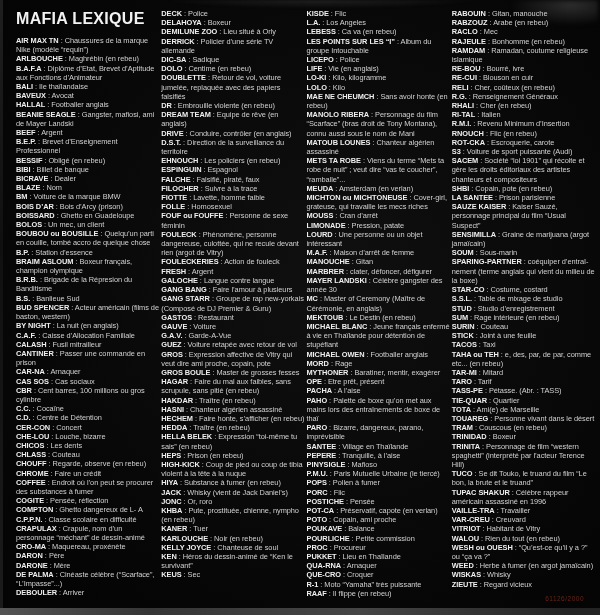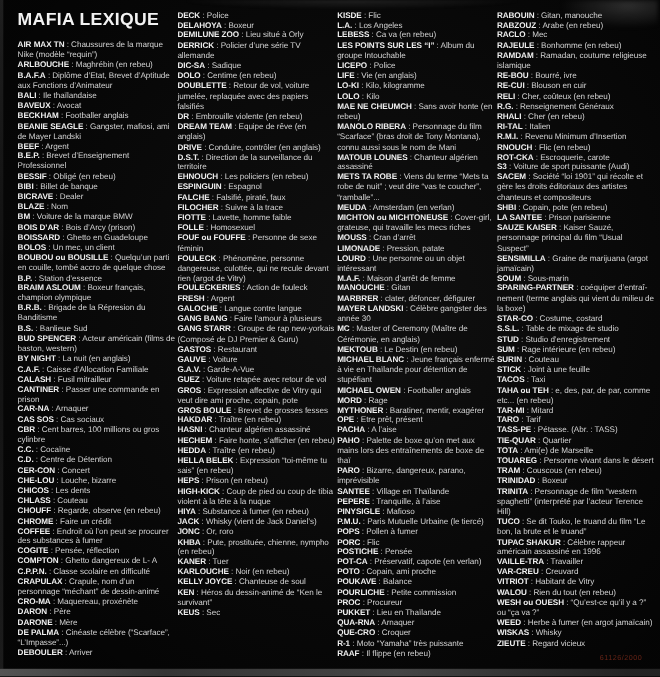--- a/index.html
+++ b/index.html
@@ -62,21 +62,21 @@
 
   <div class="cols">
     <div class="col">
       <h1 class="title">MAFIA LEXIQUE</h1>
       <div>
           <div class="entry"><span class="t">AIR MAX TN</span><span> : </span><span>Chaussures de la marque Nike (modèle “requin”)</span></div>
           <div class="entry"><span class="t">ARLBOUCHE</span><span> : </span><span>Maghrébin (en rebeu)</span></div>
           <div class="entry"><span class="t">B.A.F.A</span><span> : </span><span>Diplôme d’Etat, Brevet d’Aptitude aux Fonctions d’Animateur</span></div>
           <div class="entry"><span class="t">BALI</span><span> : </span><span>Ile thaïlandaise</span></div>
           <div class="entry"><span class="t">BAVEUX</span><span> : </span><span>Avocat</span></div>
-          <div class="entry"><span class="t">BECKHAM</span><span> : </span><span>Footballer anglais</span></div>
+          <div class="entry"><span class="t">HALLAL</span><span> : </span><span>Footballer anglais</span></div>
           <div class="entry"><span class="t">BEANIE SEAGLE</span><span> : </span><span>Gangster, mafiosi, ami de Mayer Landski</span></div>
           <div class="entry"><span class="t">BEEF</span><span> : </span><span>Argent</span></div>
           <div class="entry"><span class="t">B.E.P.</span><span> : </span><span>Brevet d’Enseignement Professionnel</span></div>
           <div class="entry"><span class="t">BESSIF</span><span> : </span><span>Obligé (en rebeu)</span></div>
           <div class="entry"><span class="t">BIBI</span><span> : </span><span>Billet de banque</span></div>
           <div class="entry"><span class="t">BICRAVE</span><span> : </span><span>Dealer</span></div>
           <div class="entry"><span class="t">BLAZE</span><span> : </span><span>Nom</span></div>
           <div class="entry"><span class="t">BM</span><span> : </span><span>Voiture de la marque BMW</span></div>
           <div class="entry"><span class="t">BOIS D’AR</span><span> : </span><span>Bois d’Arcy (prison)</span></div>
           <div class="entry"><span class="t">BOISSARD</span><span> : </span><span>Ghetto en Guadeloupe</span></div>
@@ -138,21 +138,22 @@
           <div class="entry"><span class="t">FOULECKERIES</span><span> : </span><span>Action de fouleck</span></div>
           <div class="entry"><span class="t">FRESH</span><span> : </span><span>Argent</span></div>
           <div class="entry"><span class="t">GALOCHE</span><span> : </span><span>Langue contre langue</span></div>
           <div class="entry"><span class="t">GANG BANG</span><span> : </span><span>Faire l’amour à plusieurs</span></div>
           <div class="entry"><span class="t">GANG STARR</span><span> : </span><span>Groupe de rap new-yorkais (Composé de DJ Premier &amp; Guru)</span></div>
           <div class="entry"><span class="t">GASTOS</span><span> : </span><span>Restaurant</span></div>
           <div class="entry"><span class="t">GAUVE</span><span> : </span><span>Voiture</span></div>
           <div class="entry"><span class="t">G.A.V.</span><span> : </span><span>Garde-A-Vue</span></div>
           <div class="entry"><span class="t">GUEZ</span><span> : </span><span>Voiture retapée avec retour de vol</span></div>
           <div class="entry"><span class="t">GROS</span><span> : </span><span>Expression affective de Vitry qui veut dire ami proche, copain, pote</span></div>
-          <div class="entry"><span class="t">GROS BOULE</span><span> : </span><span>Brevet de grosses fesses</span></div>
+          <div class="entry"><span class="t">GROS BOULE</span><span> : </span><span>Master de grosses fesses</span></div>
+          <div class="entry"><span class="t">HAGAR</span><span> : </span><span>Faire du mal aux faibles, sans scrupule, sans pitié (en rebeu)</span></div>
           <div class="entry"><span class="t">HAKDAR</span><span> : </span><span>Traître (en rebeu)</span></div>
           <div class="entry"><span class="t">HASNI</span><span> : </span><span>Chanteur algérien assassiné</span></div>
           <div class="entry"><span class="t">HECHEM</span><span> : </span><span>Faire honte, s’afficher (en rebeu)</span></div>
           <div class="entry"><span class="t">HEDDA</span><span> : </span><span>Traître (en rebeu)</span></div>
           <div class="entry"><span class="t">HELLA BELEK</span><span> : </span><span>Expression “toi-même tu sais” (en rebeu)</span></div>
           <div class="entry"><span class="t">HEPS</span><span> : </span><span>Prison (en rebeu)</span></div>
           <div class="entry"><span class="t">HIGH-KICK</span><span> : </span><span>Coup de pied ou coup de tibia violent à la tête à la nuque</span></div>
           <div class="entry"><span class="t">HIYA</span><span> : </span><span>Substance à fumer (en rebeu)</span></div>
           <div class="entry"><span class="t">JACK</span><span> : </span><span>Whisky (vient de Jack Daniel’s)</span></div>
           <div class="entry"><span class="t">JONC</span><span> : </span><span>Or, roro</span></div>

